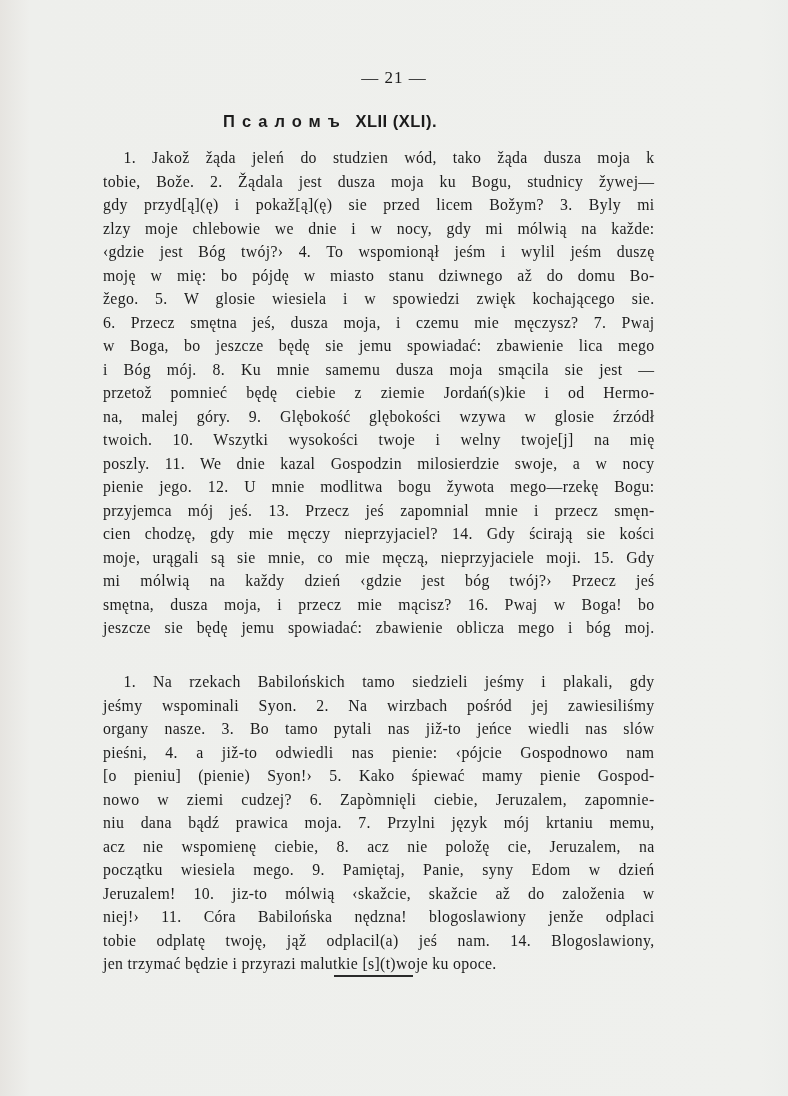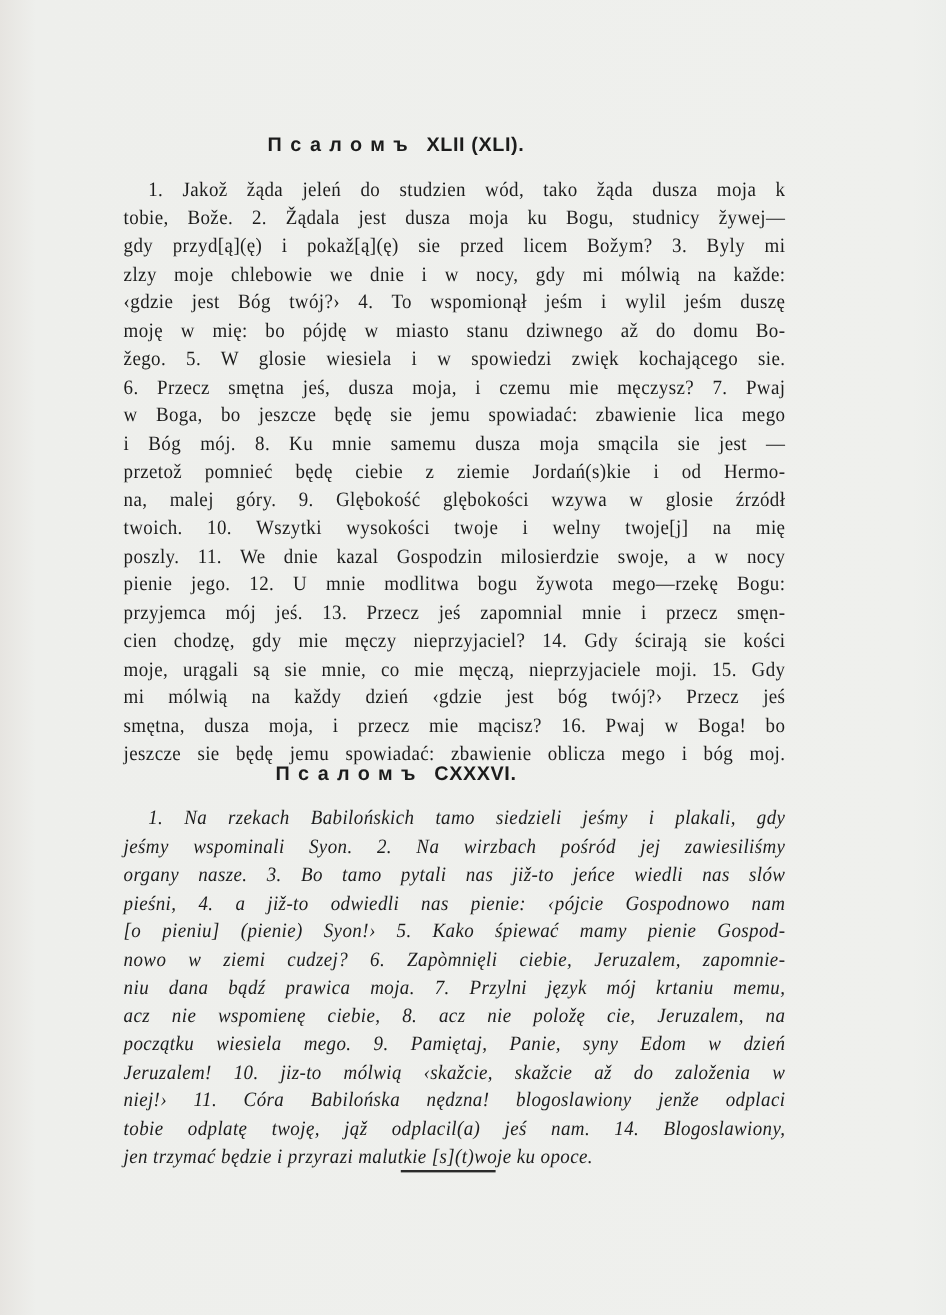--- a/index.html
+++ b/index.html
@@ -21,27 +21,28 @@
   .heading .num { letter-spacing: 0.5px; margin-left: 4px; }
   .h1 { top: 112px; }
   .h2 { top: 636px; }
   .block { position: absolute; left: 103px; width: 552px; }
   .line { height: 23.5px; line-height: 23.5px; font-size: 17px; text-align: justify;
           text-align-last: justify; white-space: nowrap; overflow: visible; letter-spacing: 0.35px;
           transform: scaleX(0.93); transform-origin: left center; width: 593px; }
   .line.indent { padding-left: 22px; width: 571px; }
   .line.last { text-align-last: left; }
   .b1 { top: 146px; }
-  .b2 { top: 670px; font-style: italic; }
+  .b2 { top: 670px; }
   .rule { position: absolute; top: 975px; left: 334px; width: 79px; height: 2px; background: #2a2a2a; }
 </style>
 </head>
 <body>
 
 <div class="page">
+  <div class="page-number">— 21 —</div>
 
   <div class="heading h1">
     <span class="cyr">Псаломъ</span>
     <span class="num">XLII (XLI).</span>
   </div>
 
   <div class="block b1">
     <div class="line indent">1. Jakož žąda jeleń do studzien wód, tako žąda dusza moja k</div>
     <div class="line">tobie, Bože. 2. Žądala jest dusza moja ku Bogu, studnicy žywej—</div>
     <div class="line">gdy przyd[ą](ę) i pokaž[ą](ę) sie przed licem Božym? 3. Byly mi</div>
@@ -58,24 +59,20 @@
     <div class="line">poszly. 11. We dnie kazal Gospodzin milosierdzie swoje, a w nocy</div>
     <div class="line">pienie jego. 12. U mnie modlitwa bogu žywota mego—rzekę Bogu:</div>
     <div class="line">przyjemca mój jeś. 13. Przecz jeś zapomnial mnie i przecz smęn-</div>
     <div class="line">cien chodzę, gdy mie męczy nieprzyjaciel? 14. Gdy ścirają sie kości</div>
     <div class="line">moje, urągali są sie mnie, co mie męczą, nieprzyjaciele moji. 15. Gdy</div>
     <div class="line">mi mólwią na každy dzień ‹gdzie jest bóg twój?› Przecz jeś</div>
     <div class="line">smętna, dusza moja, i przecz mie mącisz? 16. Pwaj w Boga! bo</div>
     <div class="line">jeszcze sie będę jemu spowiadać: zbawienie oblicza mego i bóg moj.</div>
   </div>
 
-  <div class="heading h2">
-    <span class="cyr">Псаломъ</span>
-    <span class="num">CXXXVI.</span>
-  </div>
 
   <div class="block b2">
     <div class="line indent">1. Na rzekach Babilońskich tamo siedzieli jeśmy i plakali, gdy</div>
     <div class="line">jeśmy wspominali Syon. 2. Na wirzbach pośród jej zawiesiliśmy</div>
     <div class="line">organy nasze. 3. Bo tamo pytali nas již-to jeńce wiedli nas slów</div>
     <div class="line">pieśni, 4. a již-to odwiedli nas pienie: ‹pójcie Gospodnowo nam</div>
     <div class="line">[o pieniu] (pienie) Syon!› 5. Kako śpiewać mamy pienie Gospod-</div>
     <div class="line">nowo w ziemi cudzej? 6. Zapòmnięli ciebie, Jeruzalem, zapomnie-</div>
     <div class="line">niu dana bądź prawica moja. 7. Przylni język mój krtaniu memu,</div>
     <div class="line">acz nie wspomienę ciebie, 8. acz nie položę cie, Jeruzalem, na</div>

